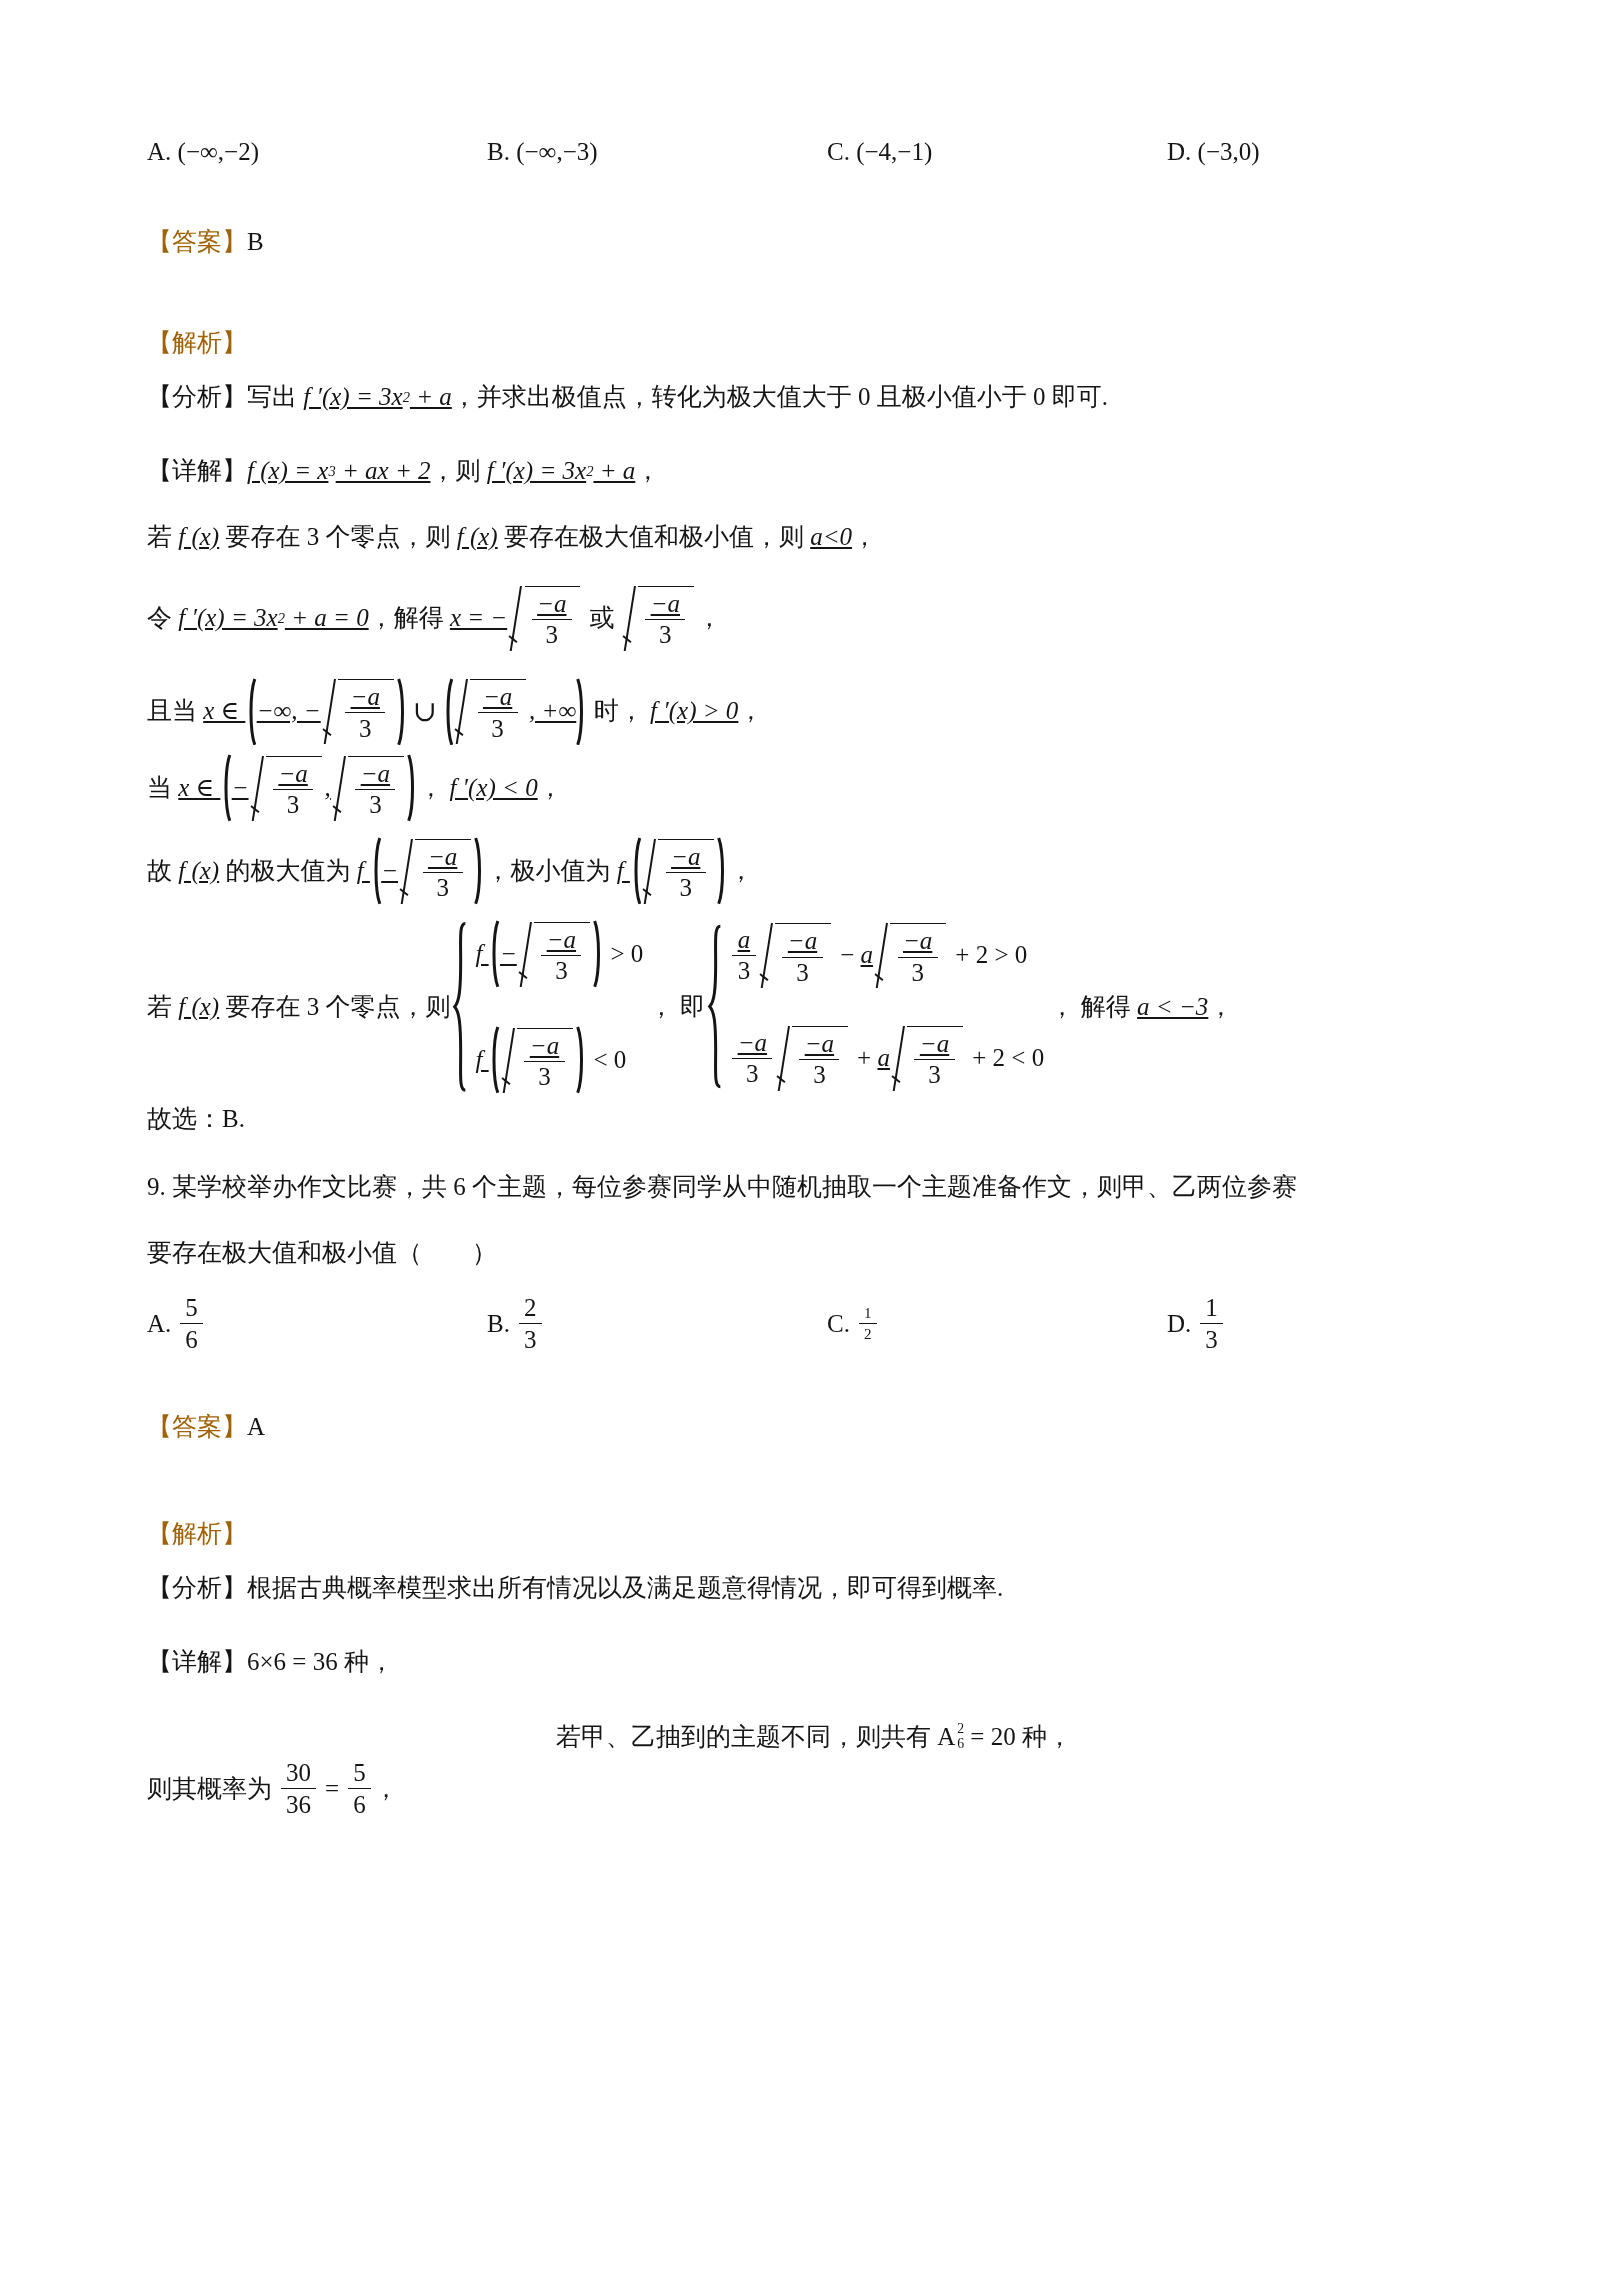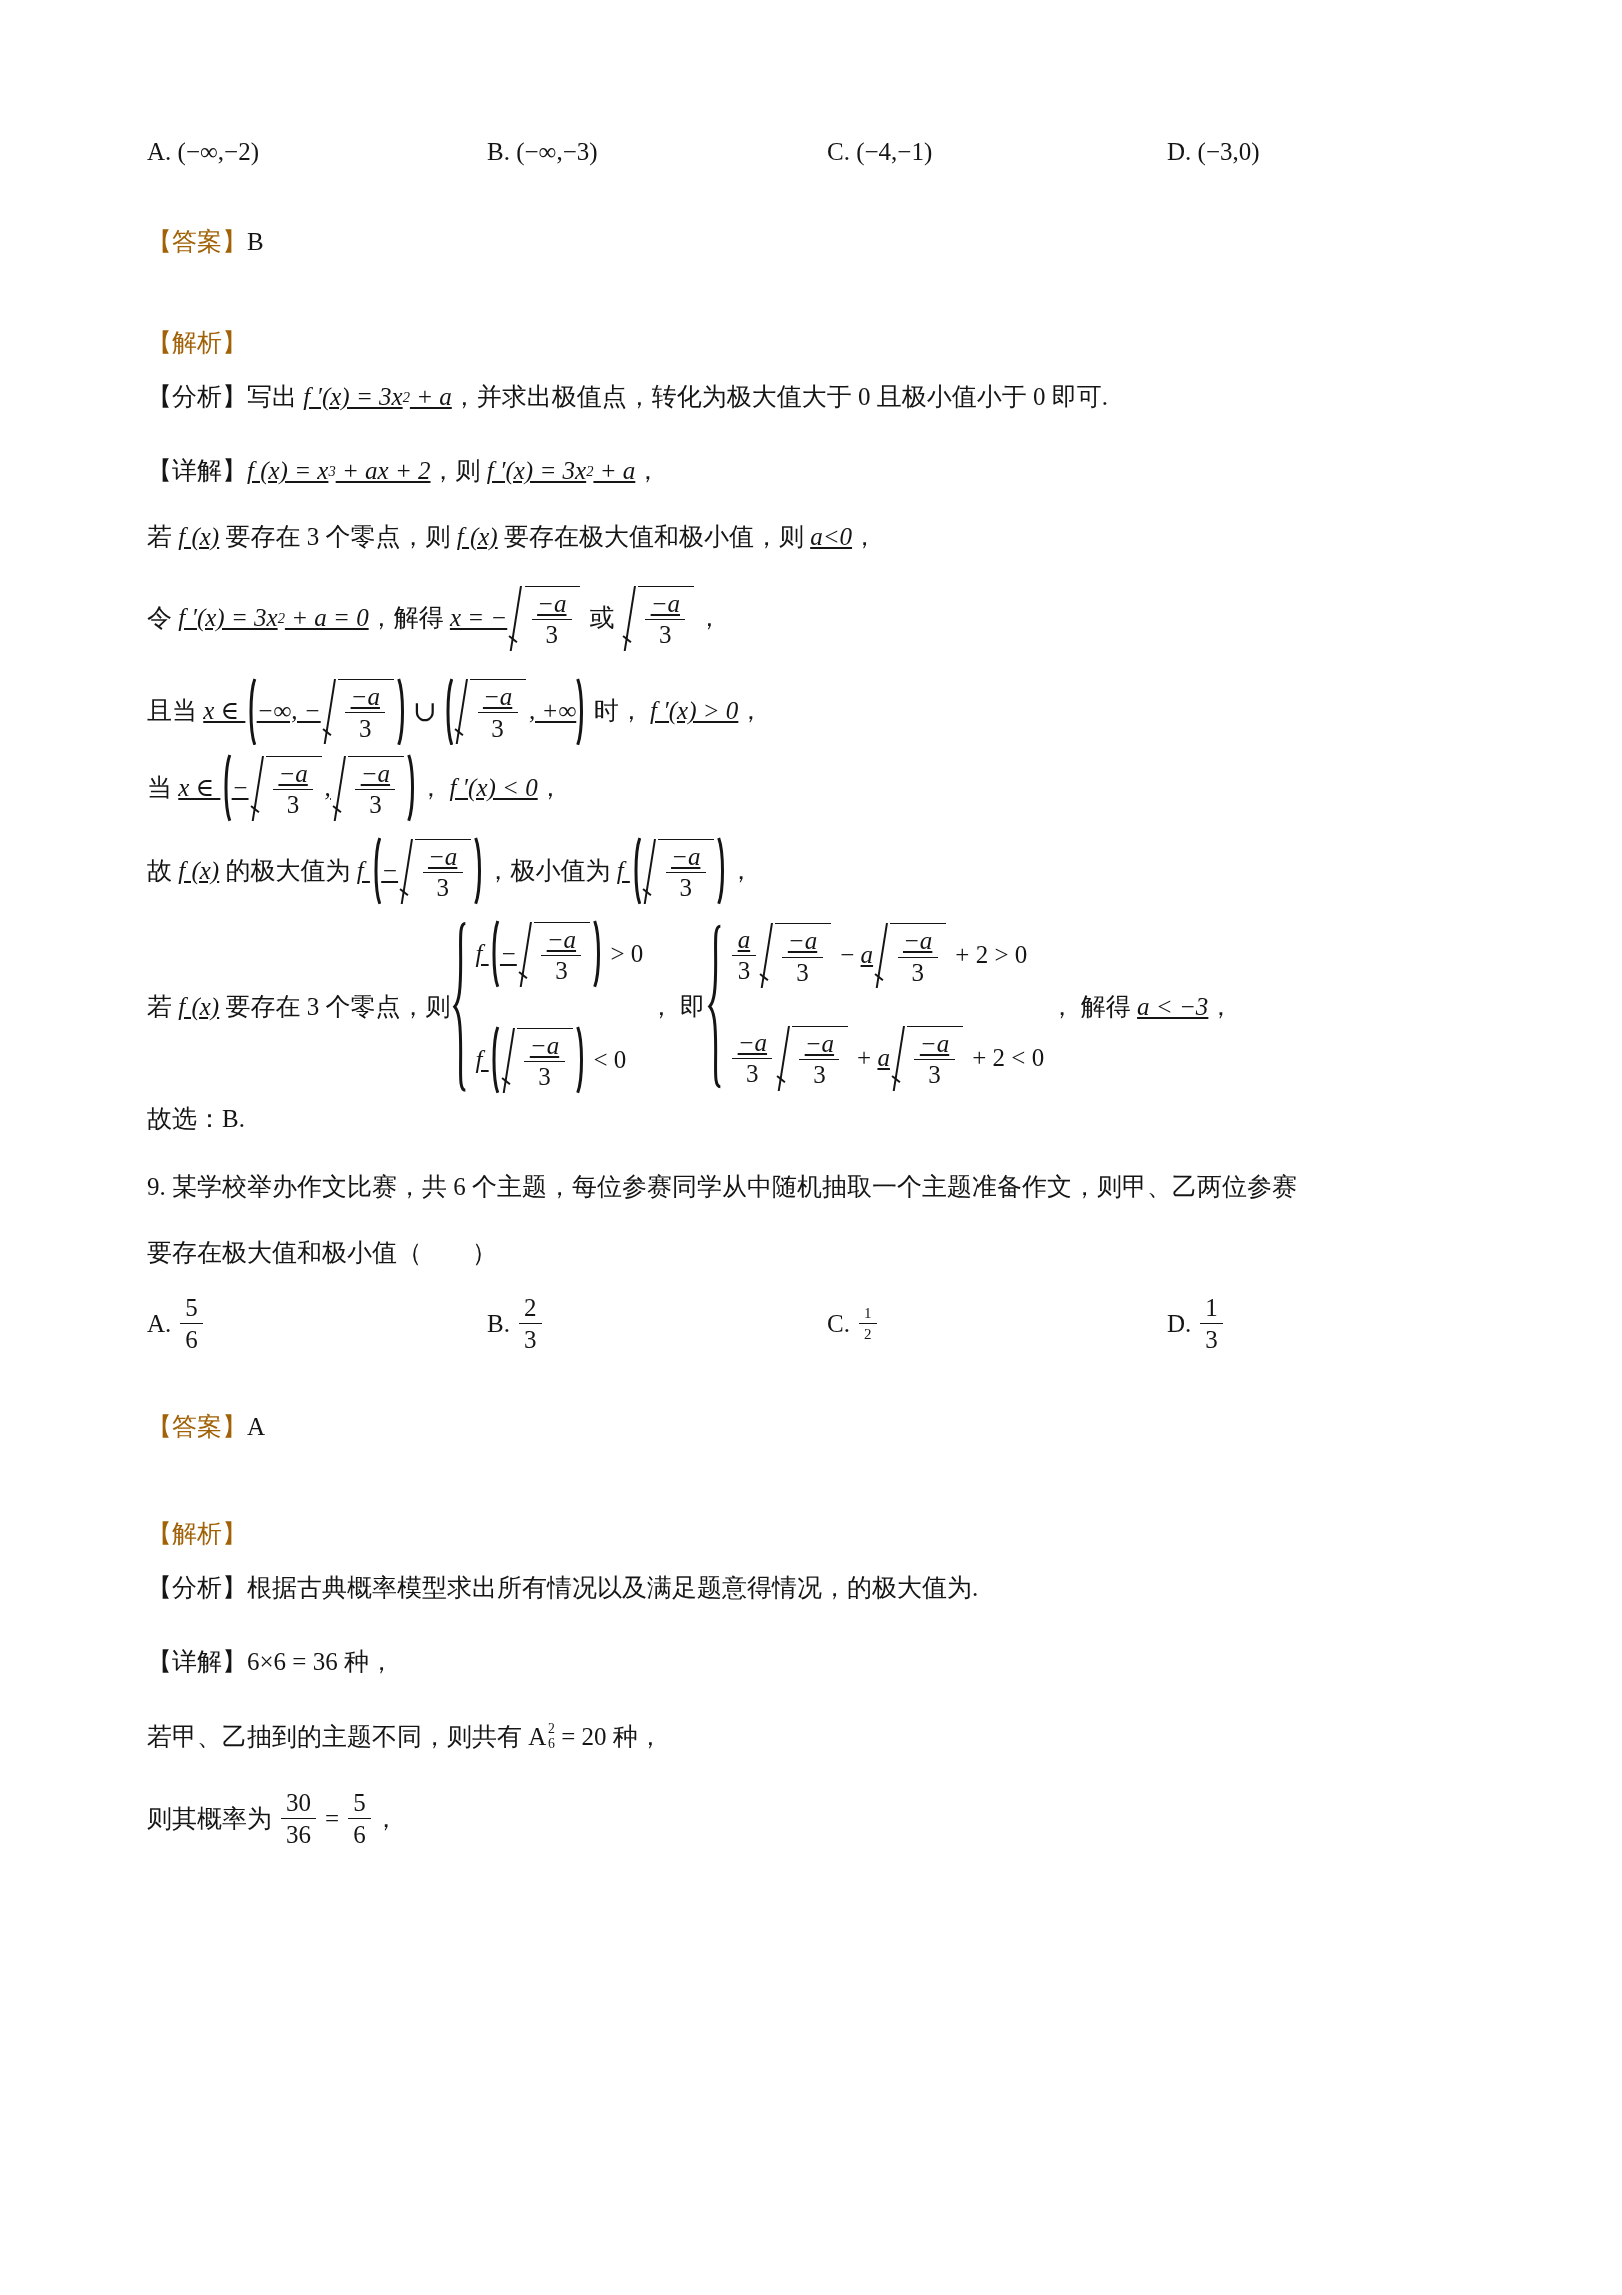--- a/index.html
+++ b/index.html
@@ -38,21 +38,21 @@
   
   .ss { display:inline-flex; flex-direction:column; align-items:flex-start; font-size:0.55em;
         line-height:1.05; margin-left:1.8px; font-style:normal; }
   
   .opt { width:340px; display:flex; align-items:center; white-space:pre; }
   .opt:last-child { width:auto; }
   
   .mb-a { margin-bottom:57px; }  .mb-b { margin-bottom:69px; } .mb-c { margin-bottom:21px; }
   .mb-d { margin-bottom:42px; }  .mb-e { margin-bottom:33px; }  .mb-f { margin-bottom:27px; }
   .mb-g { margin-bottom:9px; }  .mb-h { margin-bottom:15px; }  .mb-i { margin-bottom:36px; }  .mb-k { margin-bottom:25px; }  .mb-l { margin-bottom:75px; }
-  .mb-m { margin-bottom:36px; }
+  .mb-m { margin-bottom:6px;justify-content:center; }
 </style>
 </head>
 <body>
 
 <div class="page">
 
   <div class="line mb-a">
     <span class="opt"><span>A. </span><span class="up">(−∞,−2)</span></span>
     <span class="opt"><span>B. </span><span class="up">(−∞,−3)</span></span>
     <span class="opt"><span>C. </span><span class="up">(−4,−1)</span></span>
@@ -236,21 +236,21 @@
 
   <div class="line mb-l">
     <span class="blue">【答案】</span><span>A</span>
   </div>
 
   <div class="line mb-c">
     <span class="blue">【解析】</span>
   </div>
 
   <div class="line mb-d">
-    <span>【分析】</span><span>根据古典概率模型求出所有情况以及满足题意得情况，的极大值为.</span>
+    <span>【分析】</span><span>根据古典概率模型求出所有情况以及满足题意得情况，即可得到概率.</span>
   </div>
 
   <div class="line mb-d">
     <span>【详解】</span><span class="up">6×6 = 36</span><span> 种，</span>
   </div>
 
   <div class="line mb-m">
     <span>若甲、乙抽到的主题不同，则共有 </span>
     <span class="up">A</span>
     <span class="ss"><span>2</span><span>6</span></span>

